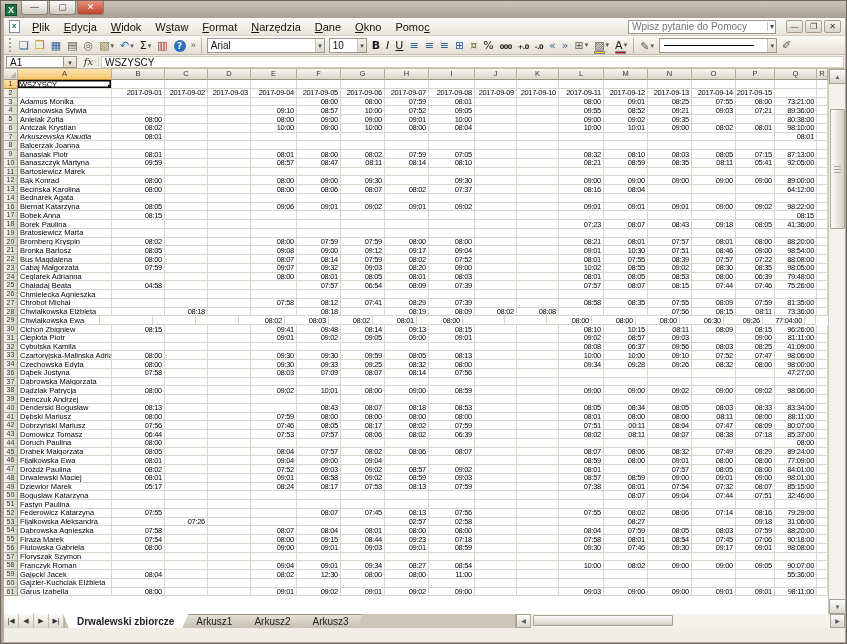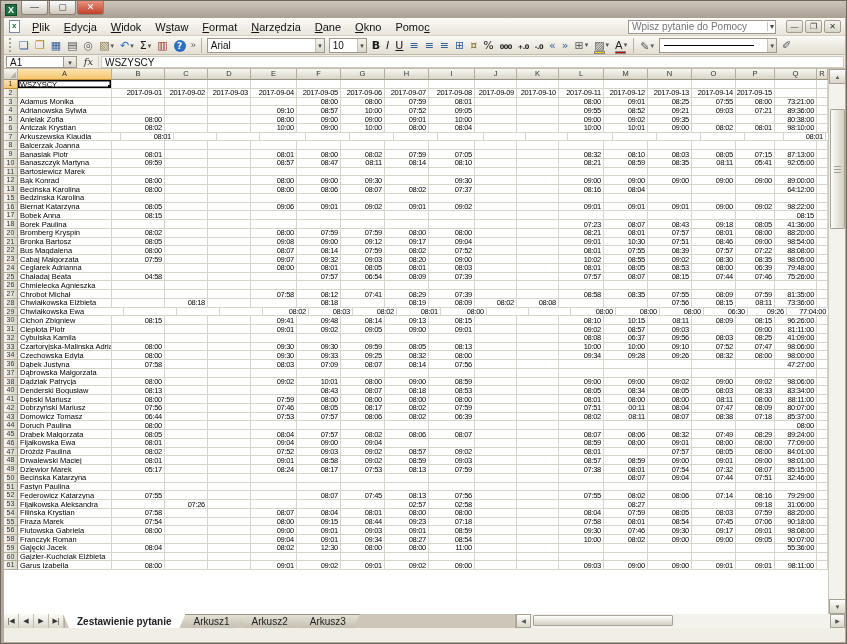--- a/index.html
+++ b/index.html
@@ -396,21 +396,21 @@
             <div class="cell cv" style="width: 45px;">10:00</div>
             <div class="cell cv" style="width: 44px;">10:01</div>
             <div class="cell cv" style="width: 44px;">09:00</div>
             <div class="cell cv" style="width: 44px;">08:02</div>
             <div class="cell cv" style="width: 39px;">08:01</div>
             <div class="cell cv" style="width: 42px;">98:10:00</div>
             <div class="cell cv" style="width: 11px;"></div>
           </div>
           <div class="grow" style="height: 8.75px;">
             <div class="rh" style="width: 14px;">7</div>
-            <div class="cell cname" style="width: 103px;">Arkuszewska Klaudia</div>
+            <div class="cell cname" style="width: 94px; font-style: italic;">Arkuszewska Klaudia</div>
             <div class="cell cv" style="width: 53px;">08:01</div>
             <div class="cell cv" style="width: 43px;"></div>
             <div class="cell cv" style="width: 43px;"></div>
             <div class="cell cv" style="width: 46px;"></div>
             <div class="cell cv" style="width: 44px;"></div>
             <div class="cell cv" style="width: 44px;"></div>
             <div class="cell cv" style="width: 44px;"></div>
             <div class="cell cv" style="width: 46px;"></div>
             <div class="cell cv" style="width: 42px;"></div>
             <div class="cell cv" style="width: 42px;"></div>
@@ -542,22 +542,22 @@
             <div class="cell cv" style="width: 42px;"></div>
             <div class="cell cv" style="width: 45px;">08:16</div>
             <div class="cell cv" style="width: 44px;">08:04</div>
             <div class="cell cv" style="width: 44px;"></div>
             <div class="cell cv" style="width: 44px;"></div>
             <div class="cell cv" style="width: 39px;"></div>
             <div class="cell cv" style="width: 42px;">64:12:00</div>
             <div class="cell cv" style="width: 11px;"></div>
           </div>
           <div class="grow" style="height: 8.75px;">
-            <div class="rh" style="width: 14px;">15</div>
-            <div class="cell cname" style="width: 94px;">Bedzinska Karolina</div>
+            <div class="rh" style="width: 14px;">14</div>
+            <div class="cell cname" style="width: 94px;">Bednarek Agata</div>
             <div class="cell cv" style="width: 53px;"></div>
             <div class="cell cv" style="width: 43px;"></div>
             <div class="cell cv" style="width: 43px;"></div>
             <div class="cell cv" style="width: 46px;"></div>
             <div class="cell cv" style="width: 44px;"></div>
             <div class="cell cv" style="width: 44px;"></div>
             <div class="cell cv" style="width: 44px;"></div>
             <div class="cell cv" style="width: 46px;"></div>
             <div class="cell cv" style="width: 42px;"></div>
             <div class="cell cv" style="width: 42px;"></div>
@@ -626,20 +626,41 @@
             <div class="cell cv" style="width: 42px;"></div>
             <div class="cell cv" style="width: 45px;">07:23</div>
             <div class="cell cv" style="width: 44px;">08:07</div>
             <div class="cell cv" style="width: 44px;">08:43</div>
             <div class="cell cv" style="width: 44px;">09:18</div>
             <div class="cell cv" style="width: 39px;">08:05</div>
             <div class="cell cv" style="width: 42px;">41:36:00</div>
             <div class="cell cv" style="width: 11px;"></div>
           </div>
           <div class="grow" style="height: 8.75px;">
+            <div class="rh" style="width: 14px;">19</div>
+            <div class="cell cname" style="width: 94px;">Bratosiewicz Marta</div>
+            <div class="cell cv" style="width: 53px;"></div>
+            <div class="cell cv" style="width: 43px;"></div>
+            <div class="cell cv" style="width: 43px;"></div>
+            <div class="cell cv" style="width: 46px;"></div>
+            <div class="cell cv" style="width: 44px;"></div>
+            <div class="cell cv" style="width: 44px;"></div>
+            <div class="cell cv" style="width: 44px;"></div>
+            <div class="cell cv" style="width: 46px;"></div>
+            <div class="cell cv" style="width: 42px;"></div>
+            <div class="cell cv" style="width: 42px;"></div>
+            <div class="cell cv" style="width: 45px;"></div>
+            <div class="cell cv" style="width: 44px;"></div>
+            <div class="cell cv" style="width: 44px;"></div>
+            <div class="cell cv" style="width: 44px;"></div>
+            <div class="cell cv" style="width: 39px;"></div>
+            <div class="cell cv" style="width: 42px;"></div>
+            <div class="cell cv" style="width: 11px;"></div>
+          </div>
+          <div class="grow" style="height: 8.75px;">
             <div class="rh" style="width: 14px;">20</div>
             <div class="cell cname" style="width: 94px;">Bromberg Kryspin</div>
             <div class="cell cv" style="width: 53px;">08:02</div>
             <div class="cell cv" style="width: 43px;"></div>
             <div class="cell cv" style="width: 43px;"></div>
             <div class="cell cv" style="width: 46px;">08:00</div>
             <div class="cell cv" style="width: 44px;">07:59</div>
             <div class="cell cv" style="width: 44px;">07:59</div>
             <div class="cell cv" style="width: 44px;">08:00</div>
             <div class="cell cv" style="width: 46px;">08:00</div>
@@ -816,21 +837,21 @@
             <div class="cell cv" style="width: 45px;"></div>
             <div class="cell cv" style="width: 44px;"></div>
             <div class="cell cv" style="width: 44px;">07:56</div>
             <div class="cell cv" style="width: 44px;">08:15</div>
             <div class="cell cv" style="width: 39px;">08:11</div>
             <div class="cell cv" style="width: 42px;">73:36:00</div>
             <div class="cell cv" style="width: 11px;"></div>
           </div>
           <div class="grow" style="height: 8.75px;">
             <div class="rh" style="width: 14px;">29</div>
-            <div class="cell cname" style="width: 106px;">Chwiałkowska Ewa</div>
+            <div class="cell cname" style="width: 82px;">Chwiałkowska Ewa</div>
             <div class="cell cv" style="width: 53px;"></div>
             <div class="cell cv" style="width: 43px;"></div>
             <div class="cell cv" style="width: 43px;"></div>
             <div class="cell cv" style="width: 46px;">08:02</div>
             <div class="cell cv" style="width: 44px;">08:03</div>
             <div class="cell cv" style="width: 44px;">08:02</div>
             <div class="cell cv" style="width: 44px;">08:01</div>
             <div class="cell cv" style="width: 46px;">08:00</div>
             <div class="cell cv" style="width: 42px;"></div>
             <div class="cell cv" style="width: 42px;"></div>
@@ -1004,20 +1025,41 @@
             <div class="cell cv" style="width: 42px;"></div>
             <div class="cell cv" style="width: 45px;">09:00</div>
             <div class="cell cv" style="width: 44px;">09:00</div>
             <div class="cell cv" style="width: 44px;">09:02</div>
             <div class="cell cv" style="width: 44px;">09:00</div>
             <div class="cell cv" style="width: 39px;">09:02</div>
             <div class="cell cv" style="width: 42px;">98:06:00</div>
             <div class="cell cv" style="width: 11px;"></div>
           </div>
           <div class="grow" style="height: 8.75px;">
+            <div class="rh" style="width: 14px;">39</div>
+            <div class="cell cname" style="width: 94px;">Demczuk Andrzej</div>
+            <div class="cell cv" style="width: 53px;"></div>
+            <div class="cell cv" style="width: 43px;"></div>
+            <div class="cell cv" style="width: 43px;"></div>
+            <div class="cell cv" style="width: 46px;"></div>
+            <div class="cell cv" style="width: 44px;"></div>
+            <div class="cell cv" style="width: 44px;"></div>
+            <div class="cell cv" style="width: 44px;"></div>
+            <div class="cell cv" style="width: 46px;"></div>
+            <div class="cell cv" style="width: 42px;"></div>
+            <div class="cell cv" style="width: 42px;"></div>
+            <div class="cell cv" style="width: 45px;"></div>
+            <div class="cell cv" style="width: 44px;"></div>
+            <div class="cell cv" style="width: 44px;"></div>
+            <div class="cell cv" style="width: 44px;"></div>
+            <div class="cell cv" style="width: 39px;"></div>
+            <div class="cell cv" style="width: 42px;"></div>
+            <div class="cell cv" style="width: 11px;"></div>
+          </div>
+          <div class="grow" style="height: 8.75px;">
             <div class="rh" style="width: 14px;">40</div>
             <div class="cell cname" style="width: 94px;">Denderski Bogusław</div>
             <div class="cell cv" style="width: 53px;">08:13</div>
             <div class="cell cv" style="width: 43px;"></div>
             <div class="cell cv" style="width: 43px;"></div>
             <div class="cell cv" style="width: 46px;"></div>
             <div class="cell cv" style="width: 44px;">08:43</div>
             <div class="cell cv" style="width: 44px;">08:07</div>
             <div class="cell cv" style="width: 44px;">08:18</div>
             <div class="cell cv" style="width: 46px;">08:53</div>
@@ -1215,21 +1257,21 @@
             <div class="cell cv" style="width: 45px;">07:38</div>
             <div class="cell cv" style="width: 44px;">08:01</div>
             <div class="cell cv" style="width: 44px;">07:54</div>
             <div class="cell cv" style="width: 44px;">07:32</div>
             <div class="cell cv" style="width: 39px;">08:07</div>
             <div class="cell cv" style="width: 42px;">85:15:00</div>
             <div class="cell cv" style="width: 11px;"></div>
           </div>
           <div class="grow" style="height: 8.75px;">
             <div class="rh" style="width: 14px;">50</div>
-            <div class="cell cname" style="width: 94px;">Becińska Katarzyna</div>
+            <div class="cell cname" style="width: 94px;">Bogusław Katarzyna</div>
             <div class="cell cv" style="width: 53px;"></div>
             <div class="cell cv" style="width: 43px;"></div>
             <div class="cell cv" style="width: 43px;"></div>
             <div class="cell cv" style="width: 46px;"></div>
             <div class="cell cv" style="width: 44px;"></div>
             <div class="cell cv" style="width: 44px;"></div>
             <div class="cell cv" style="width: 44px;"></div>
             <div class="cell cv" style="width: 46px;"></div>
             <div class="cell cv" style="width: 42px;"></div>
             <div class="cell cv" style="width: 42px;"></div>
@@ -1299,21 +1341,21 @@
             <div class="cell cv" style="width: 45px;"></div>
             <div class="cell cv" style="width: 44px;">08:27</div>
             <div class="cell cv" style="width: 44px;"></div>
             <div class="cell cv" style="width: 44px;"></div>
             <div class="cell cv" style="width: 39px;">09:18</div>
             <div class="cell cv" style="width: 42px;">31:06:00</div>
             <div class="cell cv" style="width: 11px;"></div>
           </div>
           <div class="grow" style="height: 8.75px;">
             <div class="rh" style="width: 14px;">54</div>
-            <div class="cell cname" style="width: 94px;">Filińska Krystian</div>
+            <div class="cell cname" style="width: 94px;">Dąbrowska Agnieszka</div>
             <div class="cell cv" style="width: 53px;">07:58</div>
             <div class="cell cv" style="width: 43px;"></div>
             <div class="cell cv" style="width: 43px;"></div>
             <div class="cell cv" style="width: 46px;">08:07</div>
             <div class="cell cv" style="width: 44px;">08:04</div>
             <div class="cell cv" style="width: 44px;">08:01</div>
             <div class="cell cv" style="width: 44px;">08:00</div>
             <div class="cell cv" style="width: 46px;">08:00</div>
             <div class="cell cv" style="width: 42px;"></div>
             <div class="cell cv" style="width: 42px;"></div>
@@ -1358,20 +1400,41 @@
             <div class="cell cv" style="width: 44px;">09:01</div>
             <div class="cell cv" style="width: 46px;">08:59</div>
             <div class="cell cv" style="width: 42px;"></div>
             <div class="cell cv" style="width: 42px;"></div>
             <div class="cell cv" style="width: 45px;">09:30</div>
             <div class="cell cv" style="width: 44px;">07:46</div>
             <div class="cell cv" style="width: 44px;">09:30</div>
             <div class="cell cv" style="width: 44px;">09:17</div>
             <div class="cell cv" style="width: 39px;">09:01</div>
             <div class="cell cv" style="width: 42px;">98:08:00</div>
+            <div class="cell cv" style="width: 11px;"></div>
+          </div>
+          <div class="grow" style="height: 8.75px;">
+            <div class="rh" style="width: 14px;">57</div>
+            <div class="cell cname" style="width: 94px;">Floryszak Szymon</div>
+            <div class="cell cv" style="width: 53px;"></div>
+            <div class="cell cv" style="width: 43px;"></div>
+            <div class="cell cv" style="width: 43px;"></div>
+            <div class="cell cv" style="width: 46px;"></div>
+            <div class="cell cv" style="width: 44px;"></div>
+            <div class="cell cv" style="width: 44px;"></div>
+            <div class="cell cv" style="width: 44px;"></div>
+            <div class="cell cv" style="width: 46px;"></div>
+            <div class="cell cv" style="width: 42px;"></div>
+            <div class="cell cv" style="width: 42px;"></div>
+            <div class="cell cv" style="width: 45px;"></div>
+            <div class="cell cv" style="width: 44px;"></div>
+            <div class="cell cv" style="width: 44px;"></div>
+            <div class="cell cv" style="width: 44px;"></div>
+            <div class="cell cv" style="width: 39px;"></div>
+            <div class="cell cv" style="width: 42px;"></div>
             <div class="cell cv" style="width: 11px;"></div>
           </div>
           <div class="grow" style="height: 8.75px;">
             <div class="rh" style="width: 14px;">58</div>
             <div class="cell cname" style="width: 94px;">Franczyk Roman</div>
             <div class="cell cv" style="width: 53px;"></div>
             <div class="cell cv" style="width: 43px;"></div>
             <div class="cell cv" style="width: 43px;"></div>
             <div class="cell cv" style="width: 46px;">09:04</div>
             <div class="cell cv" style="width: 44px;">09:01</div>
@@ -1465,21 +1528,21 @@
     </div>
 
     <div class="tabsbar">
       <div class="tabnav" id="tabnav">
           <div class="navbtn">|◀</div>
           <div class="navbtn">◀</div>
           <div class="navbtn">▶</div>
           <div class="navbtn">▶|</div>
         </div>
       <div class="tabs" id="tabs">
-          <div class="tab active">Zestawienie pytanie</div>
+          <div class="tab active">Drwalewski zbiorcze</div>
           <div class="tab">Arkusz1</div>
           <div class="tab">Arkusz2</div>
           <div class="tab">Arkusz3</div>
         </div>
       <div class="hscroll">
         <div class="sbtn">◀</div>
         <div class="htrack">
           <div class="hthumb"></div>
         </div>
         <div class="sbtn">▶</div>

